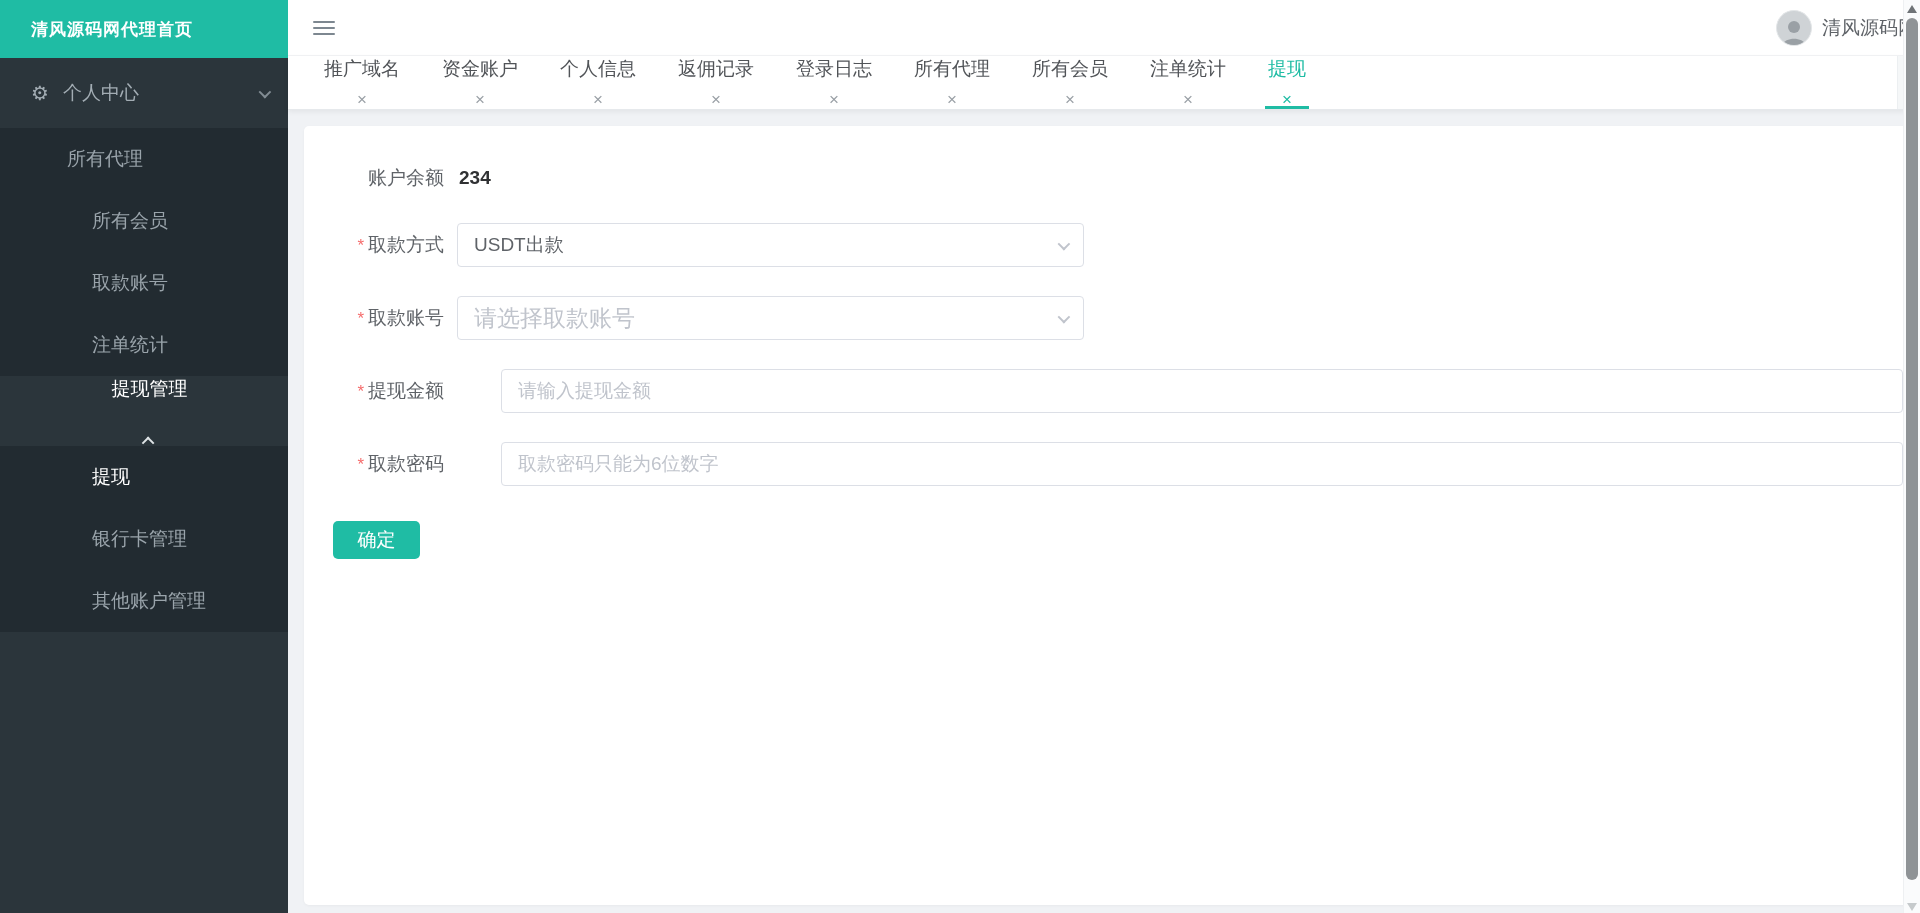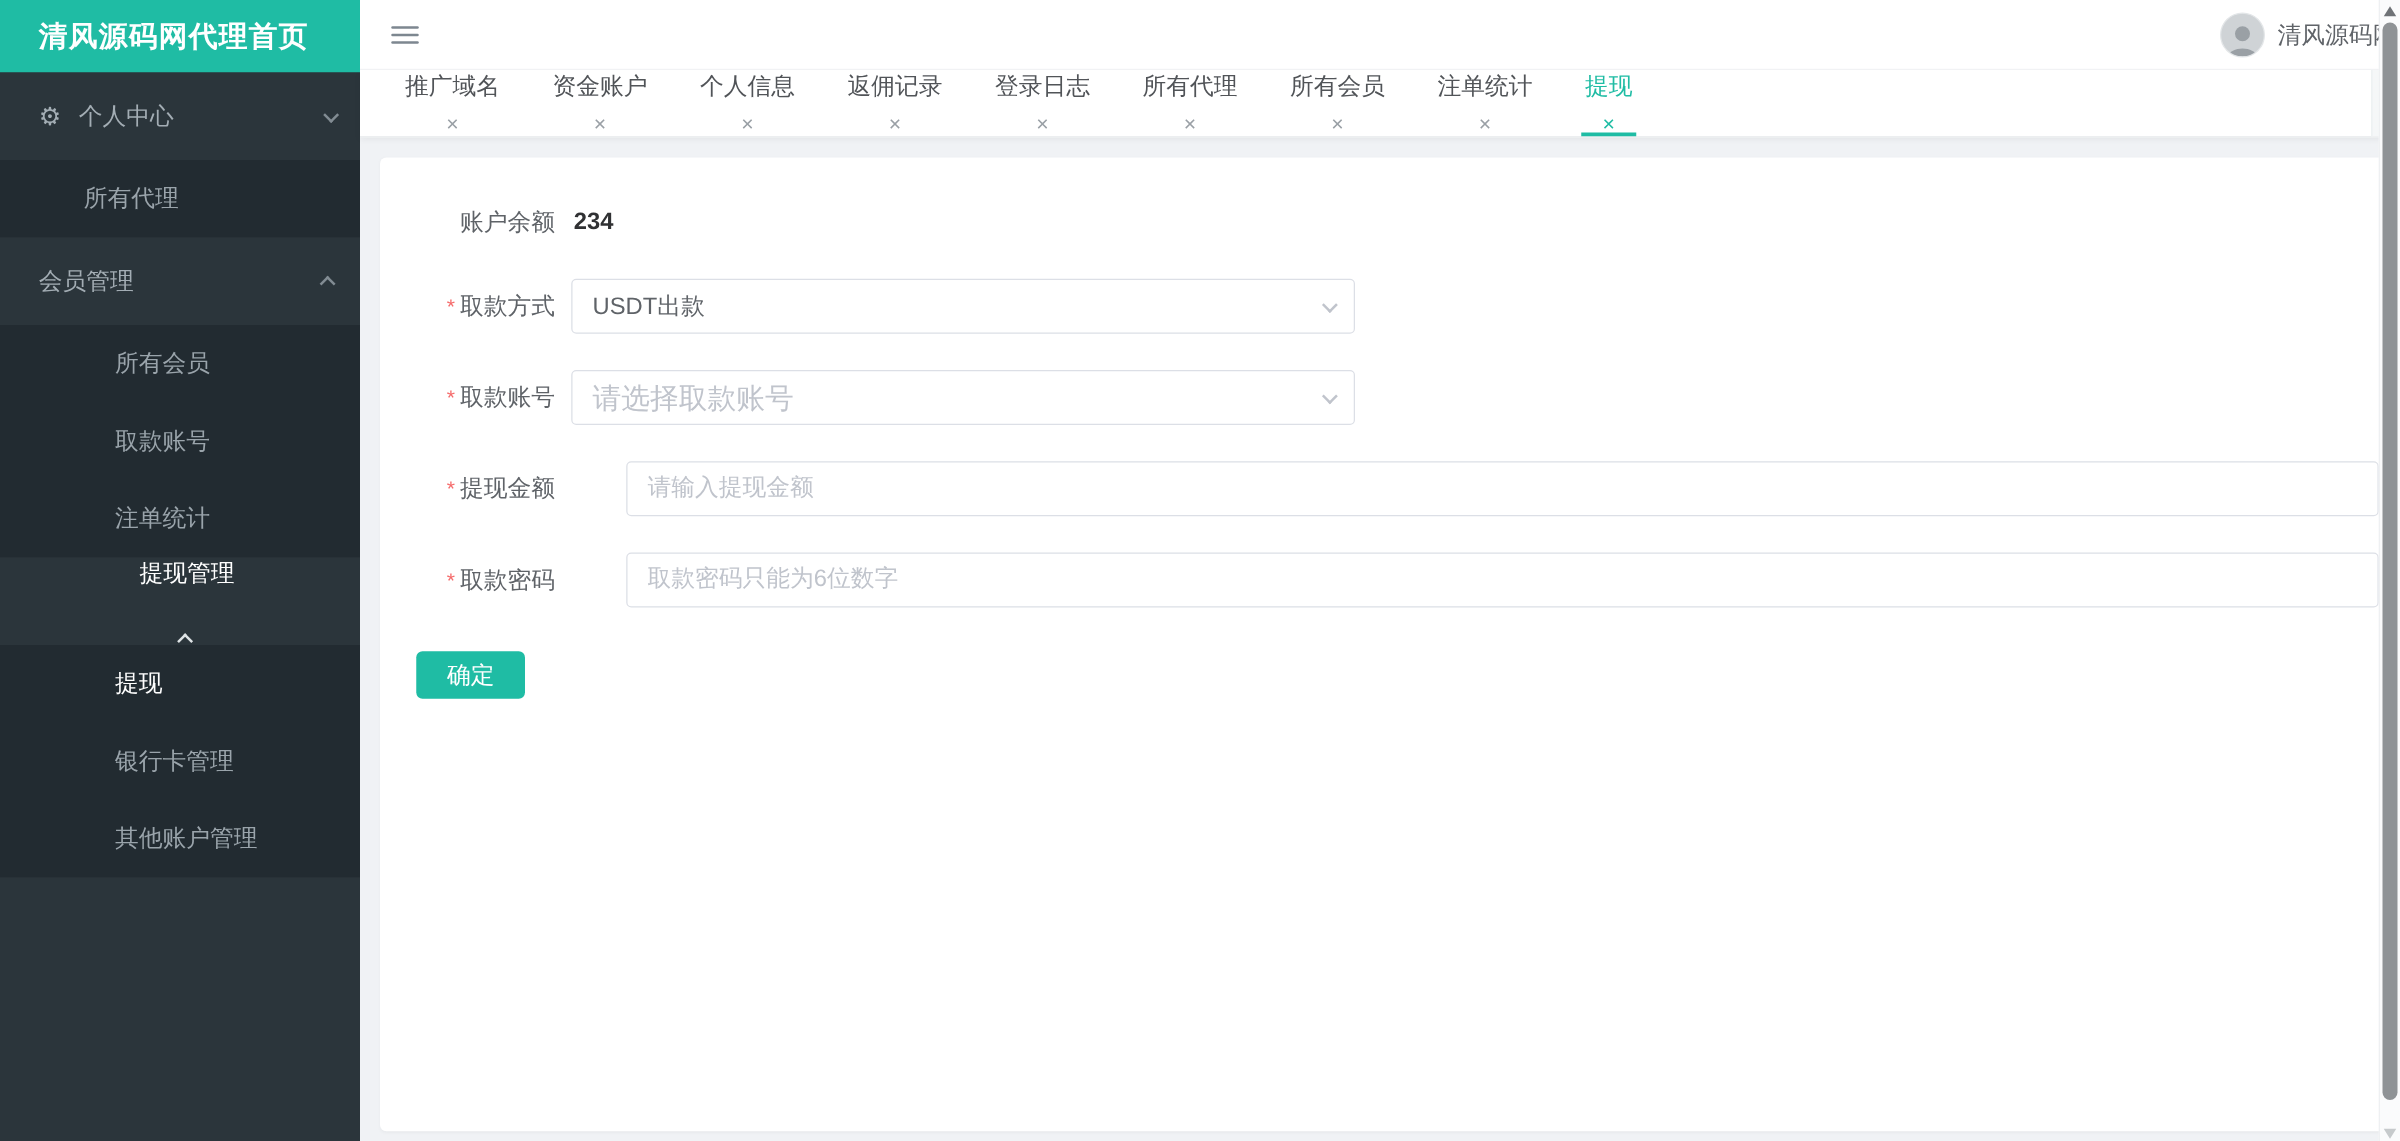--- a/index.html
+++ b/index.html
@@ -1,21 +1,21 @@
 <!DOCTYPE html>
 <html><head>
 <meta charset="utf-8">
 <style>
   * { margin:0; padding:0; box-sizing:border-box; }
   html,body { width:1920px; height:913px; overflow:hidden; font-family:"Liberation Sans","DejaVu Sans",sans-serif; }
   body { display:flex; background:#f0f2f5; }
 
   
   .sidebar { width:288px; height:913px; background:#2b353b; flex:0 0 288px; display:flex; flex-direction:column; }
-  .logo { height:58px; background:#1fbca4; color:#ffffff; font-size:23px; font-weight:bold;
+  .logo { height:58px; background:#1fbca4; color:#ffffff; font-size:17px; font-weight:bold;
           display:flex; align-items:center; padding-left:31px; letter-spacing:1px; }
   .menu-group { height:70px; display:flex; align-items:center; padding:0 20px 0 31px;
                 color:#a3adb4; font-size:19px; background:#2b353b; cursor:pointer; position:relative; }
   .menu-group .gear { font-size:20px; margin-right:14px; color:#a3adb4; }
   .menu-group .glabel { flex:1; }
   .menu-group.active-group { color:#ffffff;flex-direction:column; }
   .menu-group.active-group .chev { border-color:#dfe4e6; }
   .submenu { background:#222b31; }
   .menu-sub { height:62px; display:flex; align-items:center; padding-left:92px;
               color:#9aa4ab; font-size:19px; cursor:pointer; }
@@ -94,24 +94,20 @@
     <span class="gear">⚙</span>
     <span class="glabel">个人中心</span>
     <span class="chev down"></span>
   </div>
   <div class="submenu">
     <div class="menu-sub lvl1">
       <span>所有代理</span>
     </div>
   </div>
 
-  <div class="menu-group">
-    <span class="glabel">会员管理</span>
-    <span class="chev up"></span>
-  </div>
   <div class="submenu">
     <div class="menu-sub">
       <span>所有会员</span>
     </div>
     <div class="menu-sub">
       <span>取款账号</span>
     </div>
     <div class="menu-sub">
       <span>注单统计</span>
     </div>

